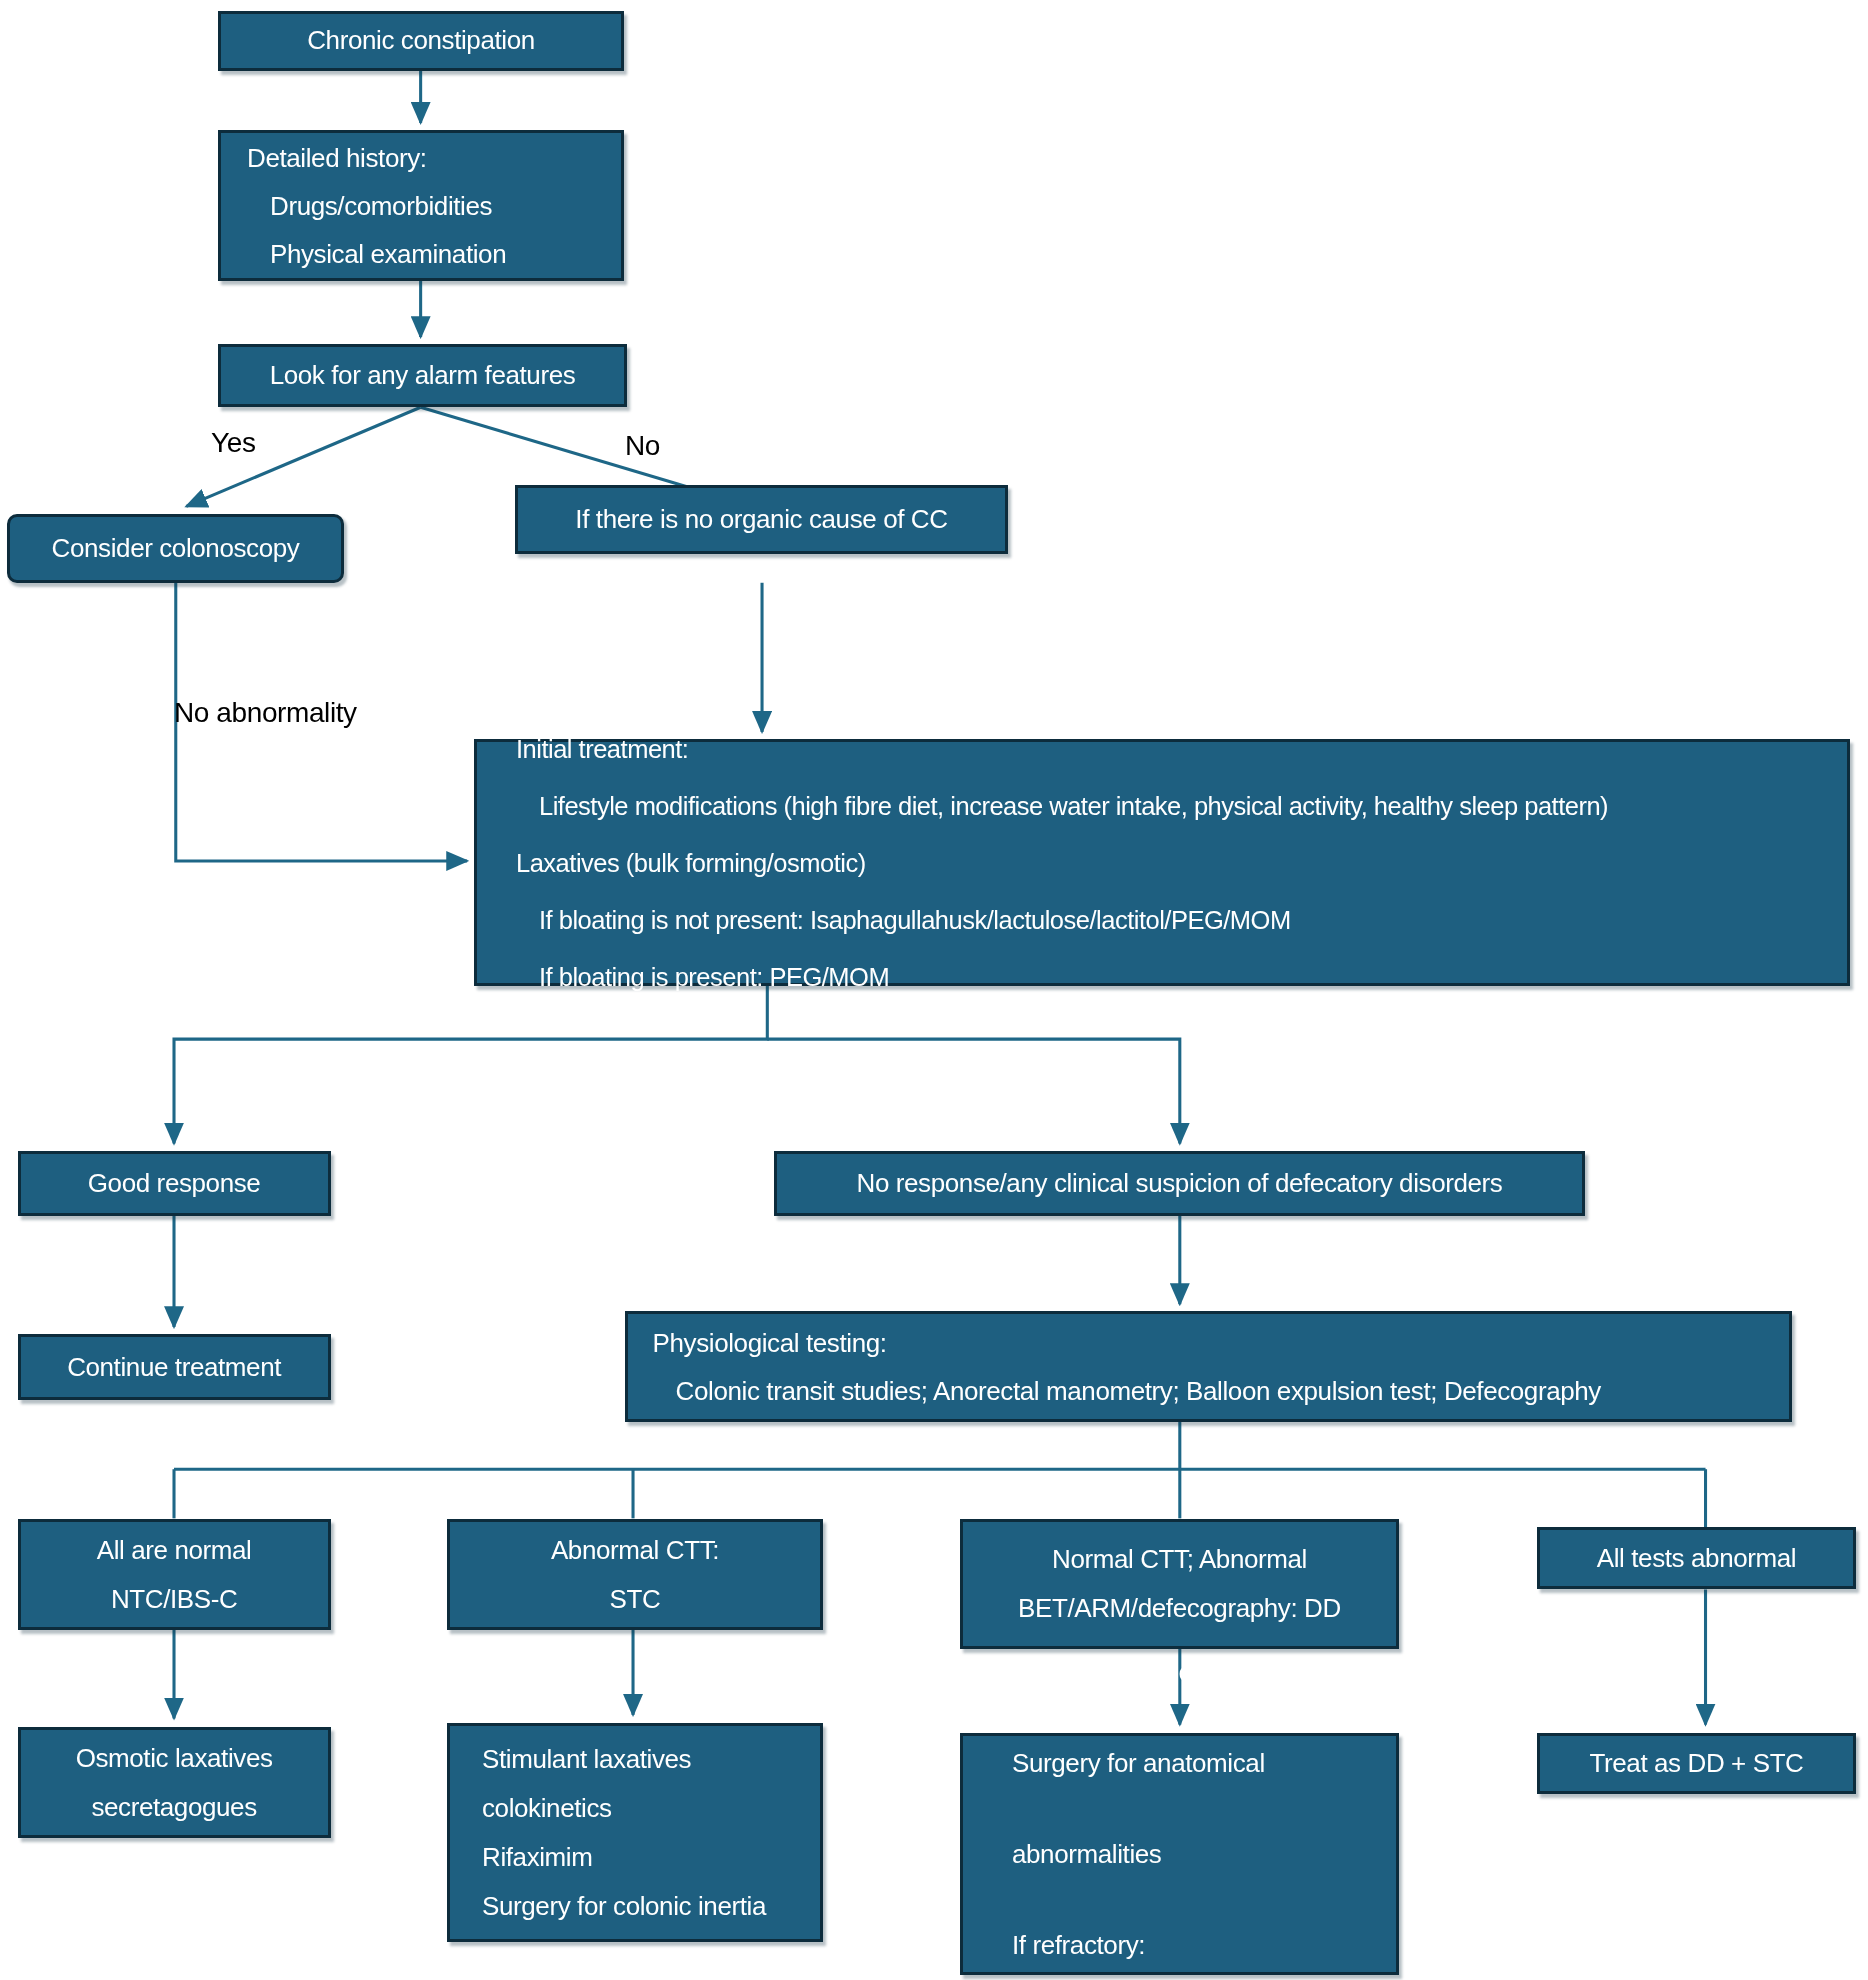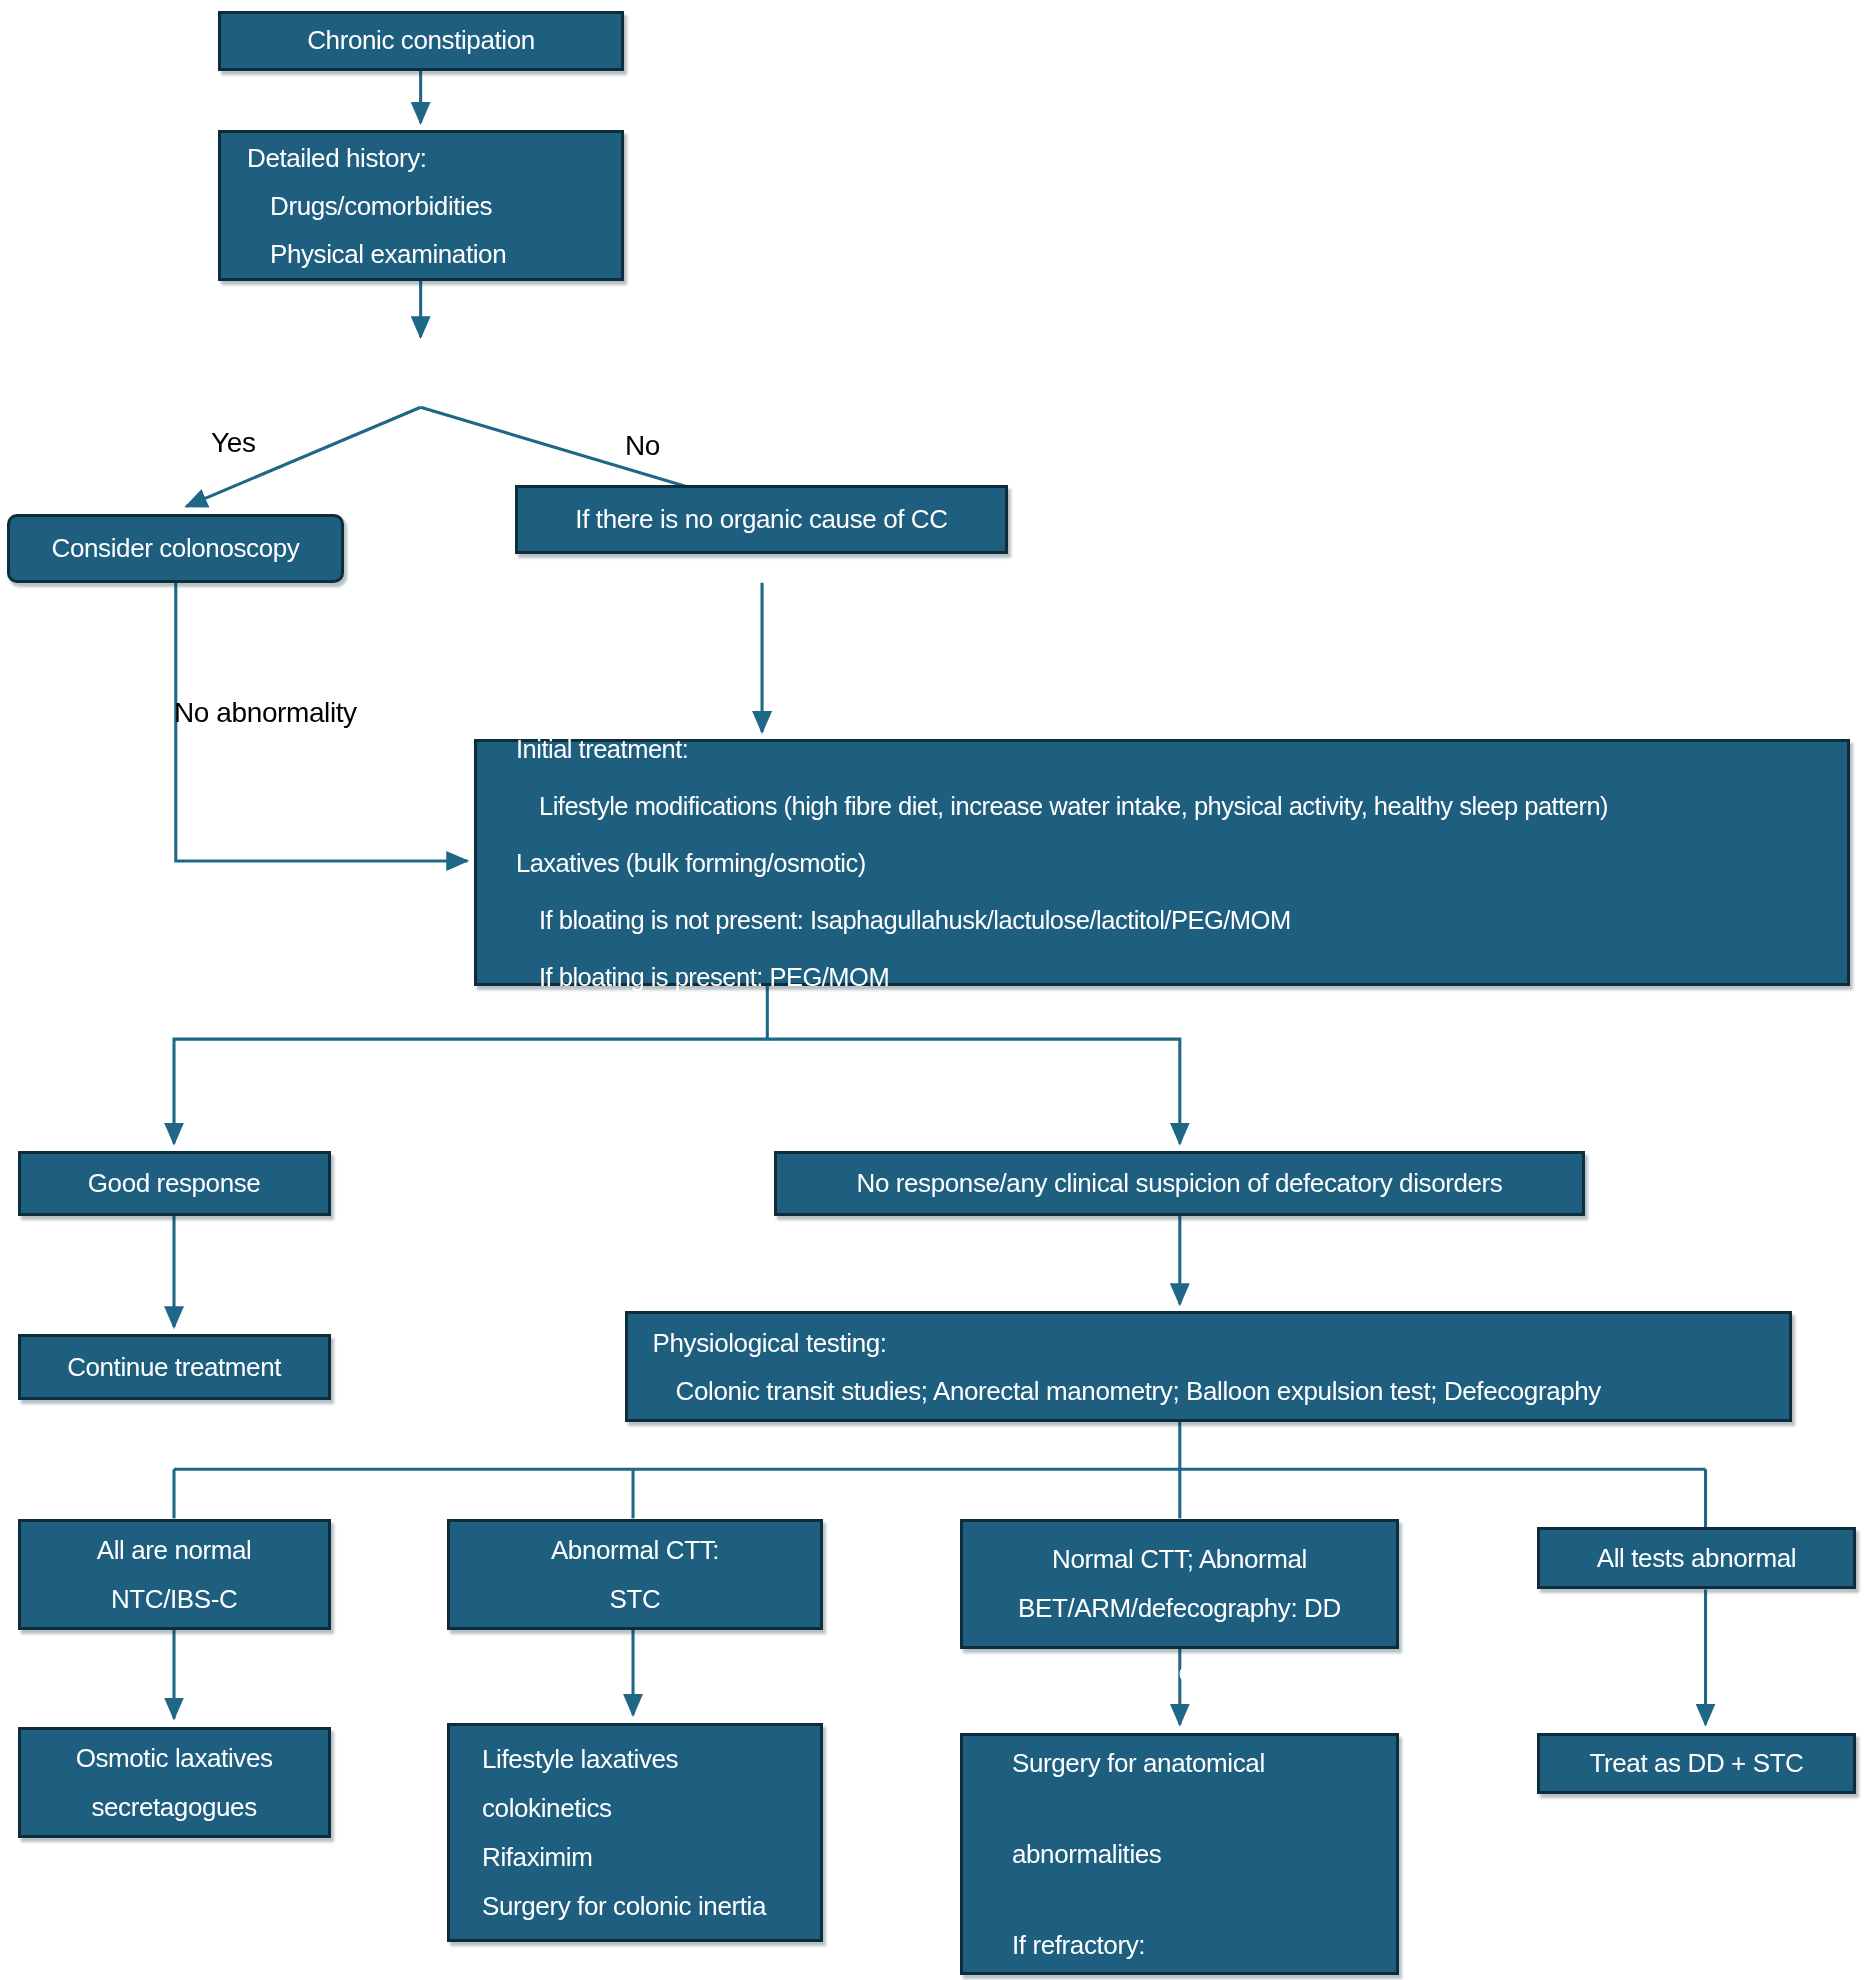--- a/index.html
+++ b/index.html
@@ -112,20 +112,23 @@
   <div class="node center" id="n-chronic">
     <div class="ln">Chronic constipation</div>
   </div>
 
   <div class="node left" id="n-history">
     <div class="ln">Detailed history:</div>
     <div class="ln indent">Drugs/comorbidities</div>
     <div class="ln indent">Physical examination</div>
   </div>
 
+  <div class="node center" id="n-alarm">
+    <div class="ln">Look for any alarm features</div>
+  </div>
 
   <div class="edge-label" id="lbl-yes">Yes</div>
   <div class="edge-label" id="lbl-no">No</div>
   <div class="edge-label" id="lbl-noab">No abnormality</div>
 
   <div class="node center" id="n-consider">
     <div class="ln">Consider colonoscopy</div>
   </div>
 
   <div class="node center" id="n-organic">
@@ -175,21 +178,21 @@
   <div class="node center" id="n-alltests">
     <div class="ln">All tests abnormal</div>
   </div>
 
   <div class="node center" id="n-osmotic">
     <div class="ln">Osmotic laxatives</div>
     <div class="ln">secretagogues</div>
   </div>
 
   <div class="node left" id="n-stimulant">
-    <div class="ln">Lifestyle laxatives</div>
+    <div class="ln">Stimulant laxatives</div>
     <div class="ln">colokinetics</div>
     <div class="ln">Rifaximim</div>
     <div class="ln">Surgery for colonic inertia</div>
   </div>
 
   <div class="node left" id="n-biofeedback">
     <div class="ln">Biofeedback therapy</div>
     <div class="ln">Surgery for anatomical</div>
     <div class="ln">abnormalities</div>
     <div class="ln">If refractory:</div>

